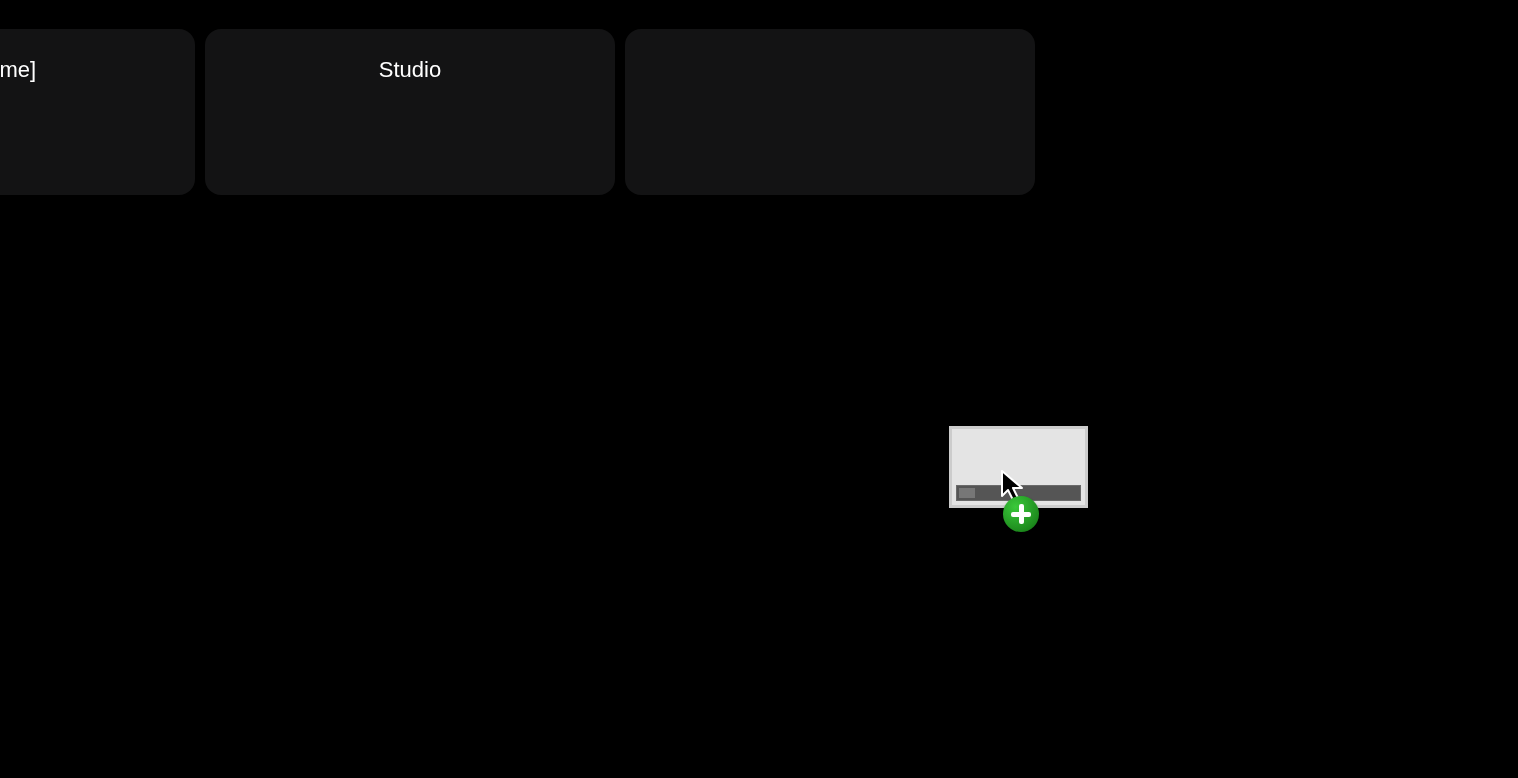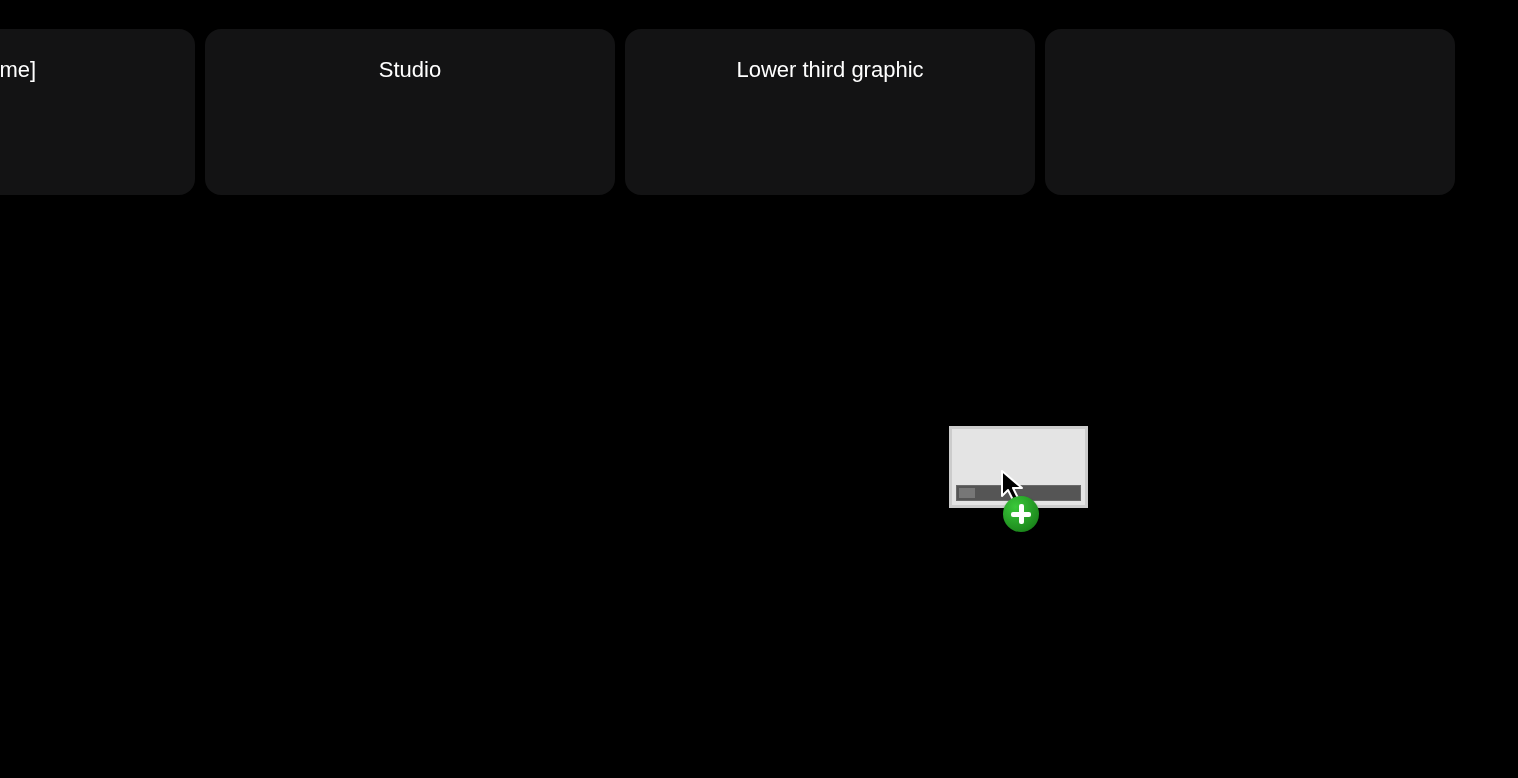--- a/index.html
+++ b/index.html
@@ -104,23 +104,20 @@
 <body>
 
 <div class="card-row">
   <div class="card">
     <div class="card-label">t's Name]</div>
   </div>
   <div class="card">
     <div class="card-label">Studio</div>
   </div>
   <div class="card">
-    <div class="card-label">Lower third graphic</div>
-  </div>
-  <div class="card">
     <div class="card-label"></div>
   </div>
 </div>
 
 <div class="drag-preview">
   <div class="preview-bar">
     <div class="preview-bar-inner"></div>
   </div>
 </div>
 

